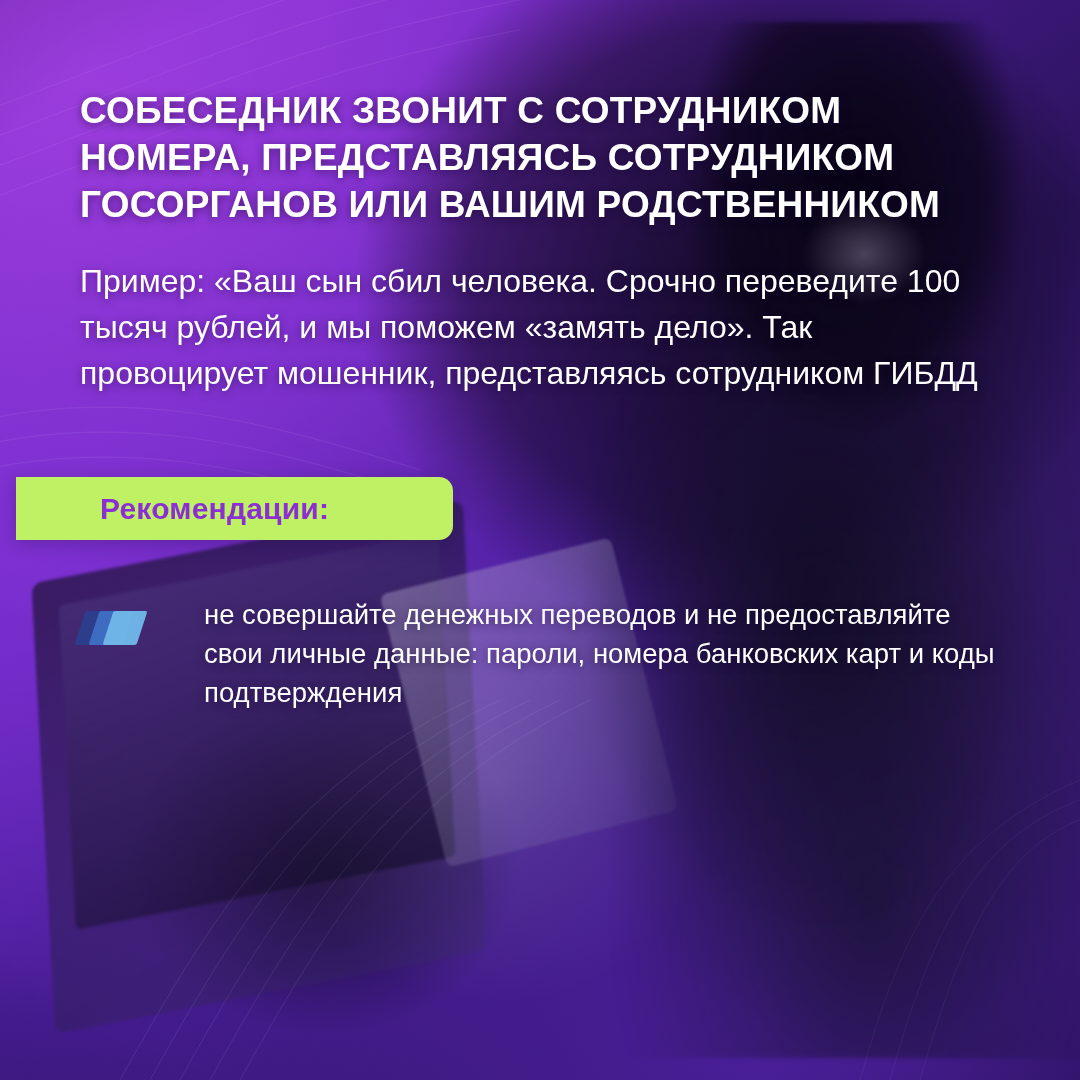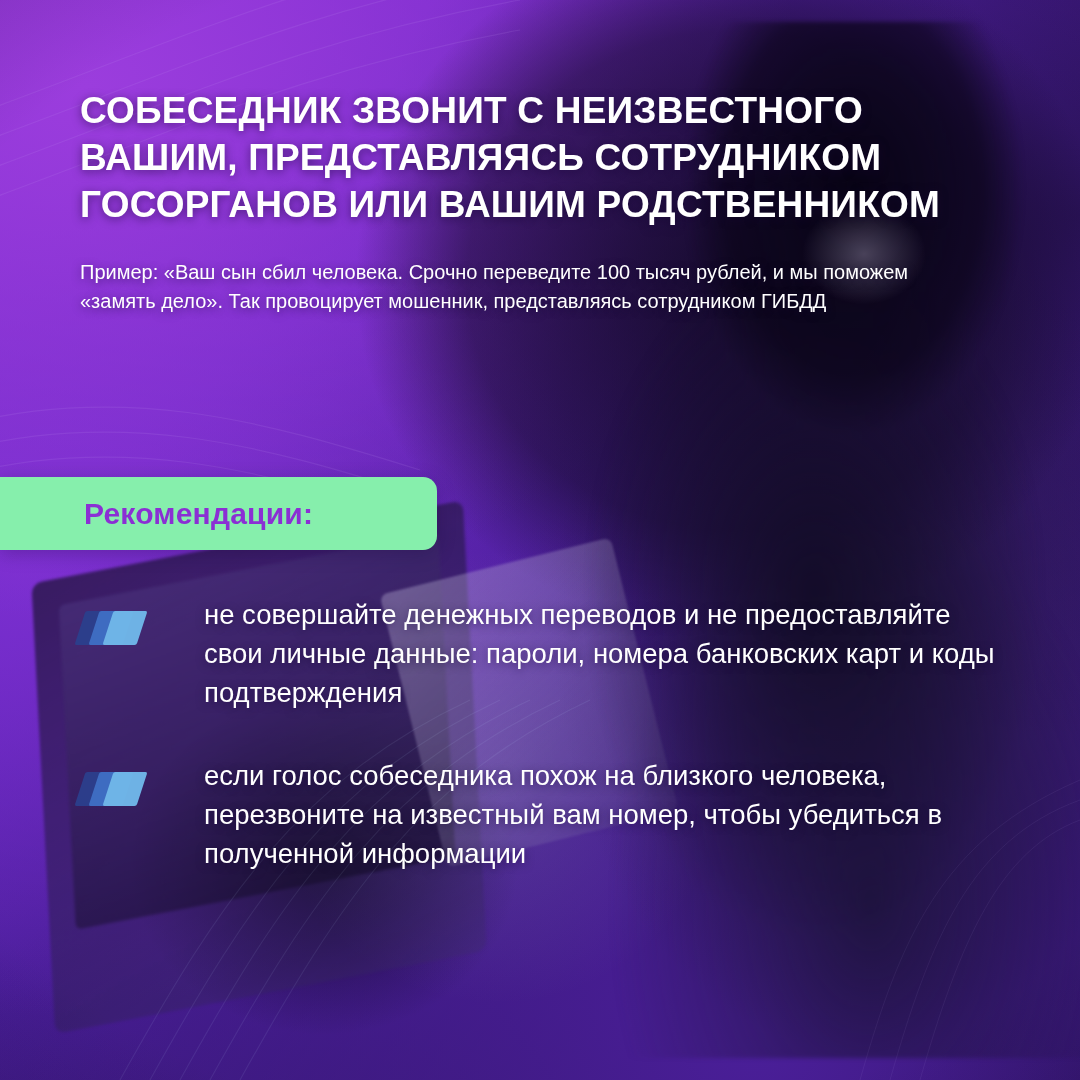--- a/index.html
+++ b/index.html
@@ -125,33 +125,33 @@
     letter-spacing: .2px;
     text-shadow: 0 2px 10px rgba(20,5,50,0.55);
   }
 
   .example {
     position: absolute;
     left: 80px;
     top: 258px;
     width: 900px;
     color: #ffffff;
-    font-size: 20px;
+    font-size: 32px;
     line-height: 1.44;
     font-weight: 400;
     text-shadow: 0 2px 9px rgba(20,5,50,0.5);
   }
 
   .rec-band {
     position: absolute;
-    left: 0;
+    left: 16px;
     top: 477px;
     width: 437px;
-    height: 73px;
-    background: #86efac;
+    height: 63px;
+    background: #bef264;
     border-top-right-radius: 14px;
     border-bottom-right-radius: 14px;
     box-shadow: 0 4px 18px rgba(20,5,50,0.25);
   }
   .rec-band span {
     position: absolute;
     left: 84px;
     top: 50%;
     transform: translateY(-50%);
     color: #8b2fd4;
@@ -231,43 +231,35 @@
     <g fill="none" stroke="#d8c2ff" stroke-opacity="0.12" stroke-width="1">
       <path d="M860,1080 C900,940 940,840 1080,780"></path>
       <path d="M890,1080 C930,940 970,840 1080,800"></path>
       <path d="M920,1080 C960,940 1000,850 1080,820"></path>
     </g>
   </svg>
   <div class="vignette"></div>
 
   <div class="content">
 
-    <div class="headline">СОБЕСЕДНИК ЗВОНИТ С НЕИЗВЕСТНОГО ВАШИМ, ПРЕДСТАВЛЯЯСЬ СОТРУДНИКОМ ГОСОРГАНОВ ИЛИ ВАШИМ РОДСТВЕННИКОМ</div>
+    <div class="headline">СОБЕСЕДНИК ЗВОНИТ С СОТРУДНИКОМ НОМЕРА, ПРЕДСТАВЛЯЯСЬ СОТРУДНИКОМ ГОСОРГАНОВ ИЛИ ВАШИМ РОДСТВЕННИКОМ</div>
 
     <div class="example">Пример: «Ваш сын сбил человека. Срочно переведите 100 тысяч рублей, и мы поможем «замять дело». Так провоцирует мошенник, представляясь сотрудником ГИБДД</div>
 
     <div class="rec-band">
       <span>Рекомендации:</span>
     </div>
 
     <div class="tips">
 
       <div class="tip">
         <span class="marker">
           <i></i>
             <i></i>
             <i></i>
         </span>
         <div class="tip-text">не совершайте денежных переводов и не предоставляйте свои личные данные: пароли, номера банковских карт и коды подтверждения</div>
       </div>
 
-      <div class="tip">
-        <span class="marker">
-          <i></i>
-            <i></i>
-            <i></i>
-        </span>
-        <div class="tip-text">если голос собеседника похож на близкого человека, перезвоните на известный вам номер, чтобы убедиться в полученной информации</div>
-      </div>
 
     </div>
   </div>
 </div>
 
 </body></html>

